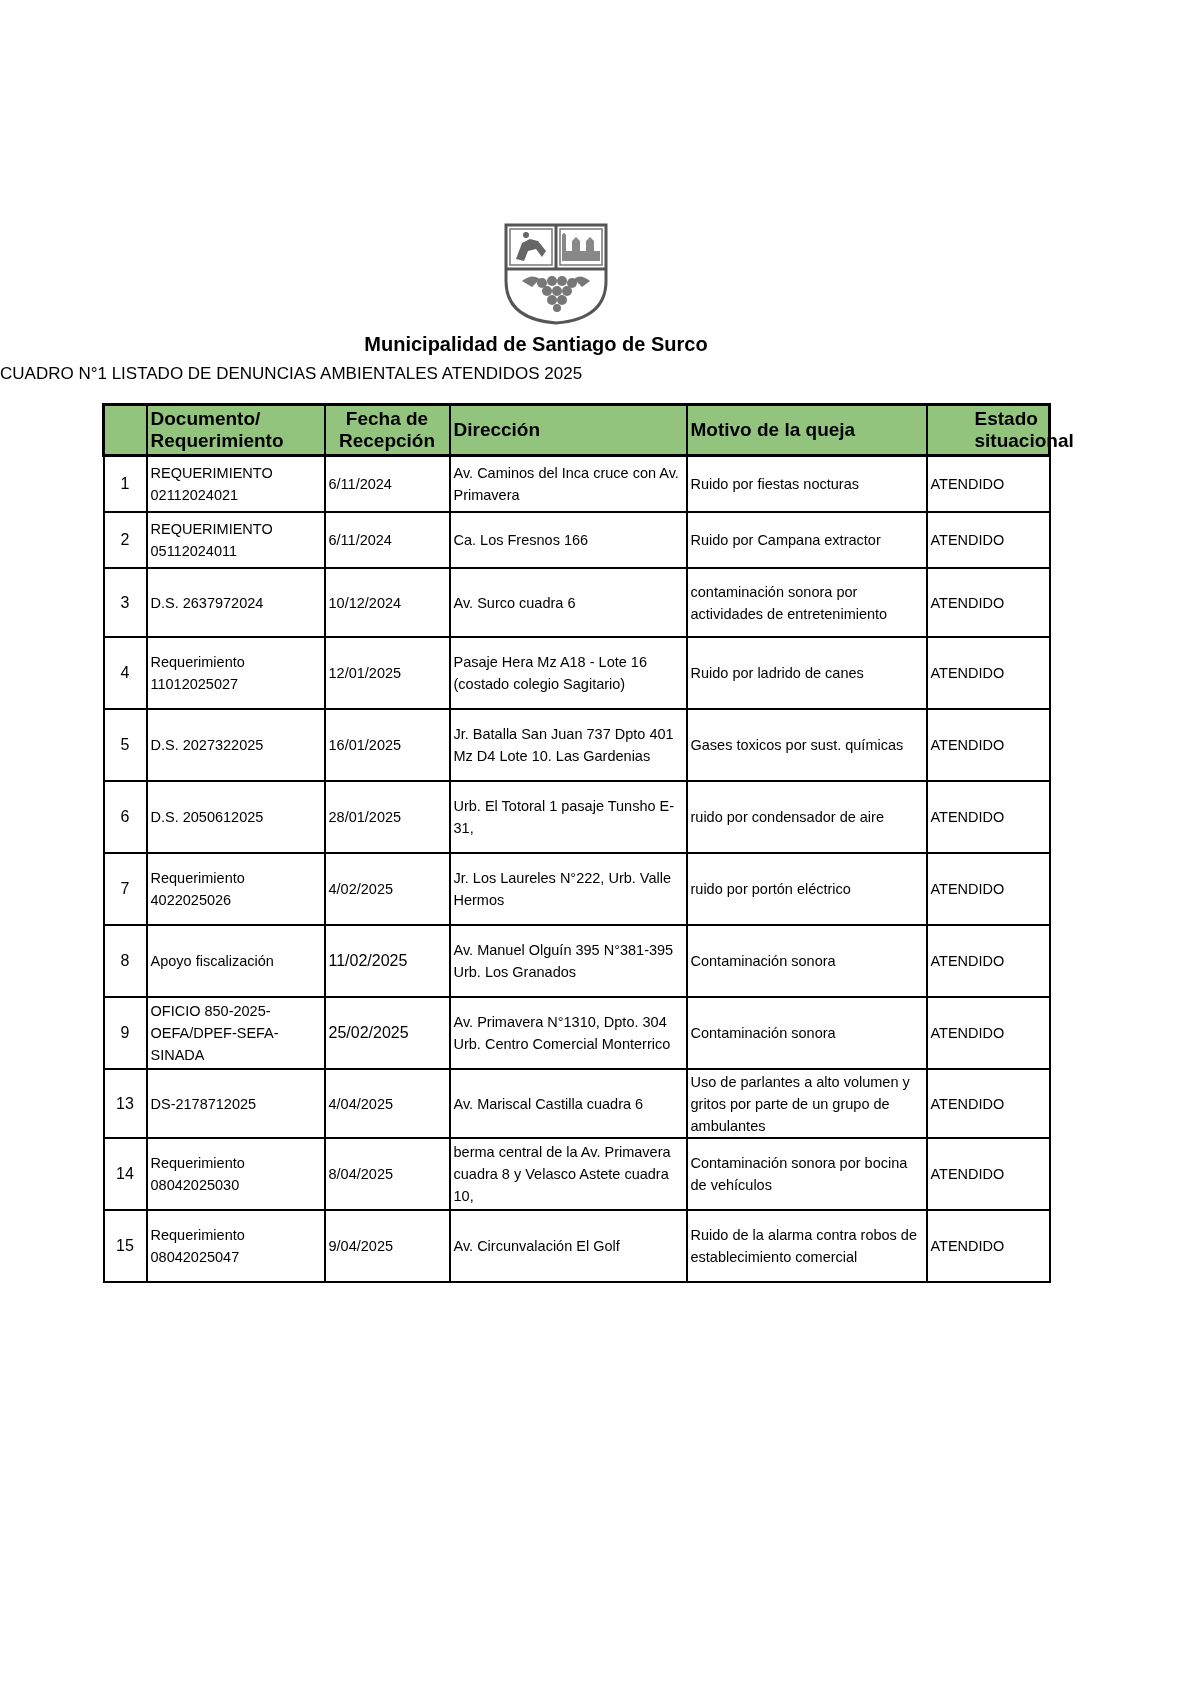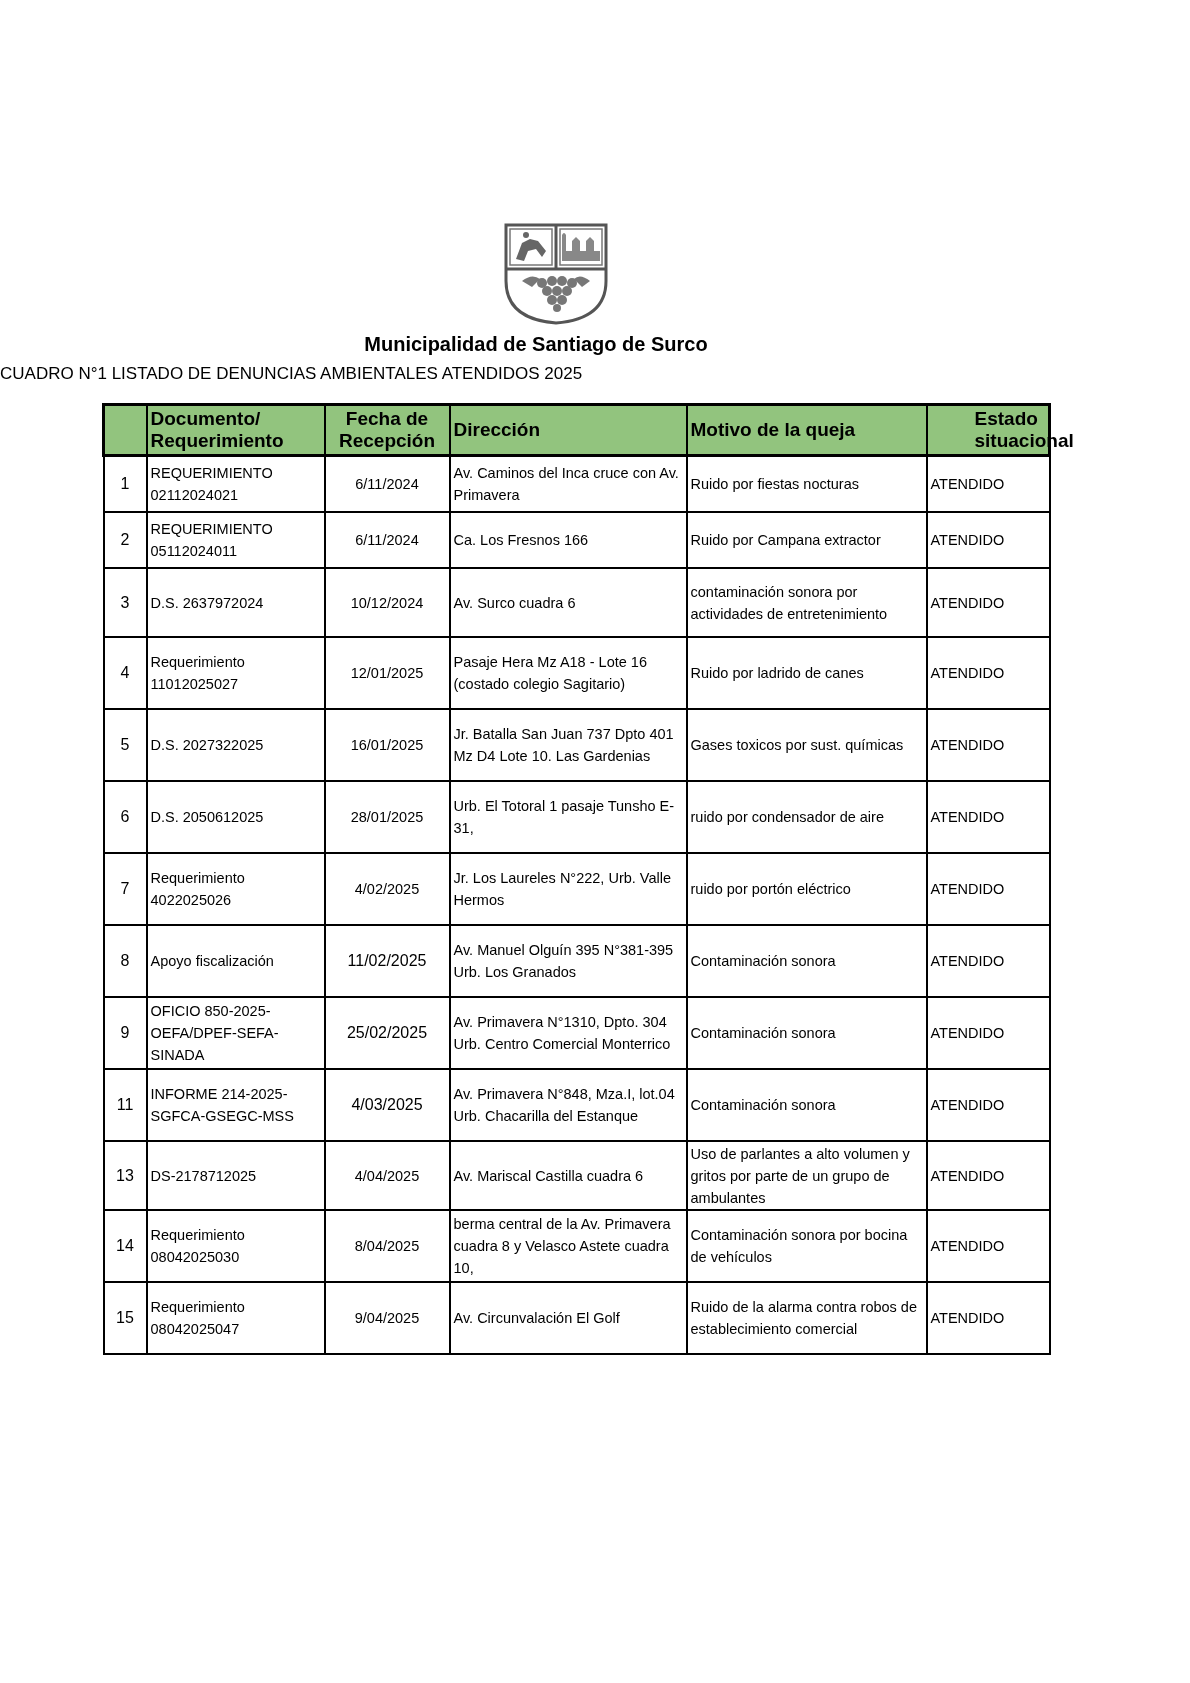--- a/index.html
+++ b/index.html
@@ -7,21 +7,21 @@
   .logo { position:absolute; left:502px; top:221px; width:108px; height:105px; }
   .org-title { position:absolute; left:0; width:1072px; top:333px; text-align:center; font-weight:bold; font-size:20px; font-family:"Liberation Sans", sans-serif; }
   .doc-subtitle { position:absolute; left:0; width:1150px; top:364px; text-align:left; font-size:17px; }
   table.grid { position:absolute; left:102px; top:403px; width:946px; border-collapse:collapse; table-layout:fixed; font-size:14.5px; }
   table.grid td, table.grid th { border:2px solid #000; padding:0 3px; line-height:22px; vertical-align:middle; }
   table.grid thead th { background:#92c47e; font-weight:bold; font-size:19px; line-height:22px; text-align:left; padding:2px 3px; border-width:3px 2px; }
   table.grid thead th.center { text-align:center; }
   table.grid thead th:first-child { border-left-width:3px; }
   table.grid thead th:last-child { border-right-width:3px;padding-left:47px; }
   td.num { text-align:center; font-size:16px; }
-  td.date { text-align:center; }
+  td.date { text-align:left; }
   td.date.big { font-size:16px; }
   col.c0 { width:43px; } col.c1 { width:178px; } col.c2 { width:125px; }
   col.c3 { width:237px; } col.c4 { width:240px; } col.c5 { width:123px; }
   tr.h1 td { height:54px; } tr.h2 td { height:67px; } tr.h3 td { height:70px; }
 </style>
 </head>
 <body>
 
 <svg class="logo" viewBox="0 0 108 105">
   <path d="M4 4 H104 V60 Q104 98 54 102 Q4 98 4 60 Z" fill="#fff" stroke="#555" stroke-width="3"></path>
@@ -136,28 +136,20 @@
         <td>ATENDIDO</td>
       </tr>
       <tr class="h3">
         <td class="num">9</td>
         <td>OFICIO 850-2025-OEFA/DPEF-SEFA-SINADA</td>
         <td class="date big">25/02/2025</td>
         <td>Av. Primavera N°1310, Dpto. 304 Urb. Centro Comercial Monterrico</td>
         <td>Contaminación sonora</td>
         <td>ATENDIDO</td>
       </tr>
-      <tr class="h3">
-        <td class="num">11</td>
-        <td>INFORME 214-2025-SGFCA-GSEGC-MSS</td>
-        <td class="date big">4/03/2025</td>
-        <td>Av. Primavera N°848, Mza.I, lot.04 Urb. Chacarilla del Estanque</td>
-        <td>Contaminación sonora</td>
-        <td>ATENDIDO</td>
-      </tr>
       <tr class="h2">
         <td class="num">13</td>
         <td>DS-2178712025</td>
         <td class="date">4/04/2025</td>
         <td>Av. Mariscal Castilla cuadra 6</td>
         <td>Uso de parlantes a alto volumen y gritos por parte de un grupo de ambulantes</td>
         <td>ATENDIDO</td>
       </tr>
       <tr class="h3">
         <td class="num">14</td>

